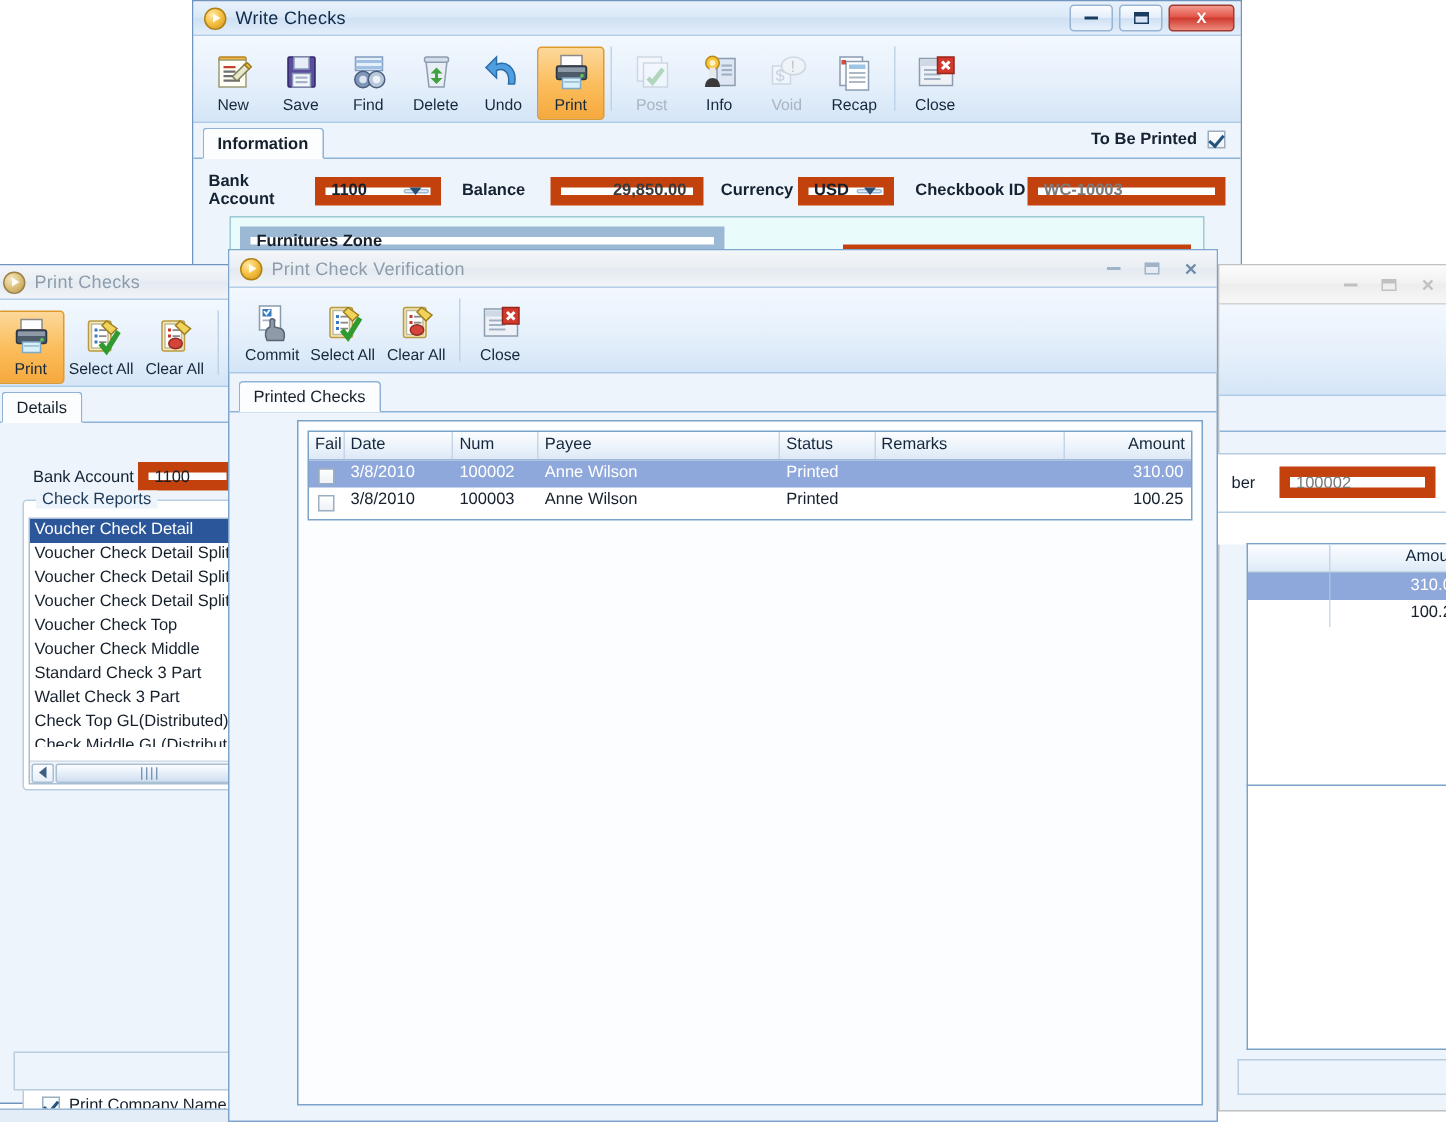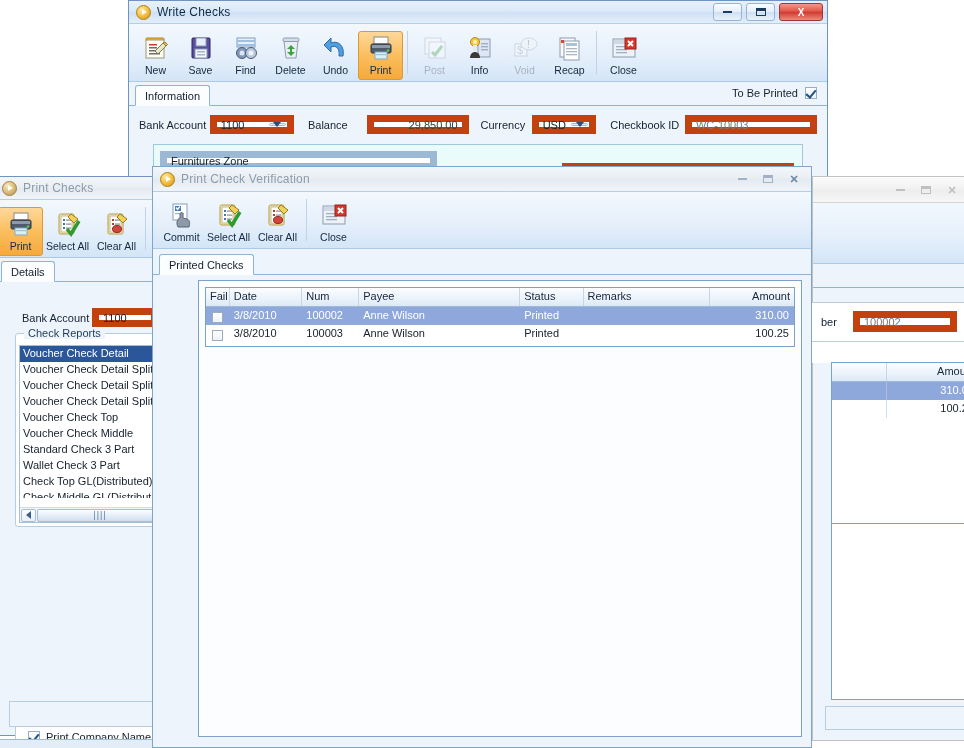--- a/index.html
+++ b/index.html
@@ -354,21 +354,21 @@
             <rect x="6" y="15" width="11" height="1.3" fill="#9fb0c4"></rect>
             <rect x="6" y="18" width="11" height="1.3" fill="#9fb0c4"></rect>
             <rect x="15" y="4" width="11" height="11" fill="#d0392b" stroke="#9a2318"></rect>
             <path d="M18 7 l5 5 M23 7 l-5 5" stroke="#fff" stroke-width="2"></path>
           </svg>
         </span>
         <span>Close</span>
       </div>
     </div>
 
-    <div style="position:relative; height:99px; background:#eef4fb;">
+    <div style="position:relative; height:99px; background:#eef4fb;font-weight:bold;">
       <div class="tabstrip" style="position:absolute; left:0; right:0; top:2px;">
         <div class="tab">
           <span>Information</span>
         </div>
       </div>
       <div style="position:absolute; right:10px; top:5px; display:flex; align-items:center; gap:7px;">
         <span class="lbl">To Be Printed</span>
         <span class="chk on boxed"></span>
       </div>
 
@@ -388,21 +388,21 @@
           <span class="combo-btn"></span>
         </span>
         <span class="lbl" style="width:76px; margin-left:14px;">Checkbook ID</span>
         <span class="field ro" style="width:134px;">
           <span>WC-10003</span>
         </span>
       </div>
 
       <div style="position:absolute; left:24px; top:62px; right:24px; bottom:-40px;
                   background:#e9fbfb; border:1px solid #9ec9d6;">
-        <div class="field" style="position:absolute; left:6px; top:6px; width:277px; border-color:#9bb8d4;">
+        <div class="field" style="position:absolute; left:6px; top:6px; width:323px; border-color:#9bb8d4;">
           <span>Furnitures Zone</span>
         </div>
         <span class="lbl" style="position:absolute; left:336px; top:26px;">Bank Name</span>
         <div class="field" style="position:absolute; left:408px; top:18px; width:232px;">
           <span>Checking</span>
         </div>
       </div>
     </div>
   </div>
 

